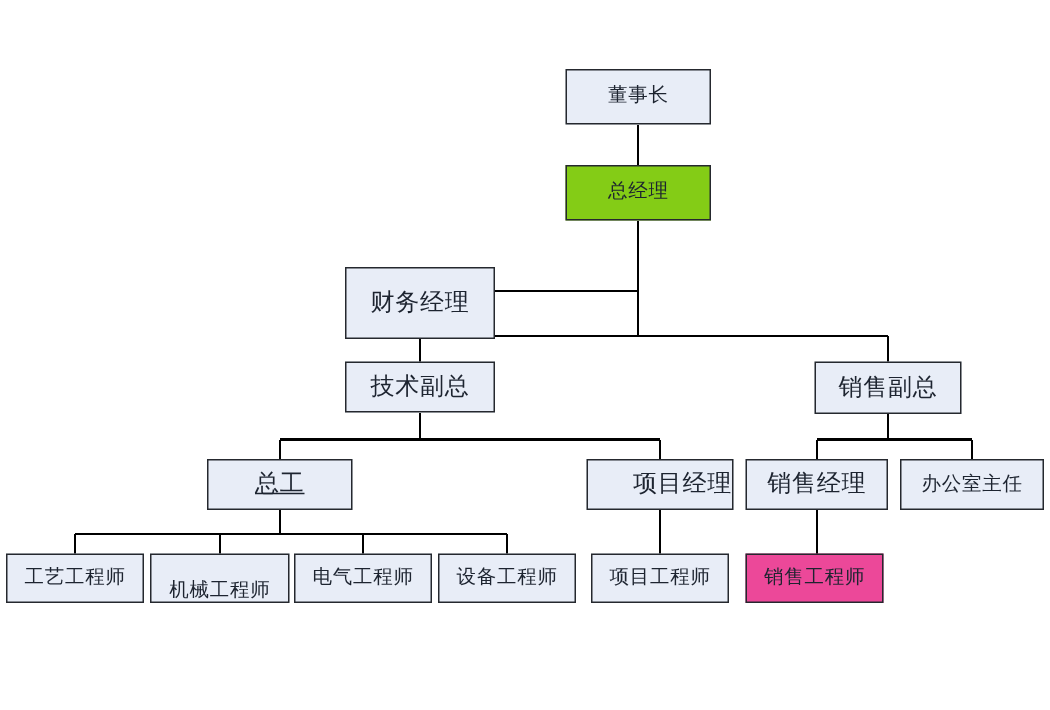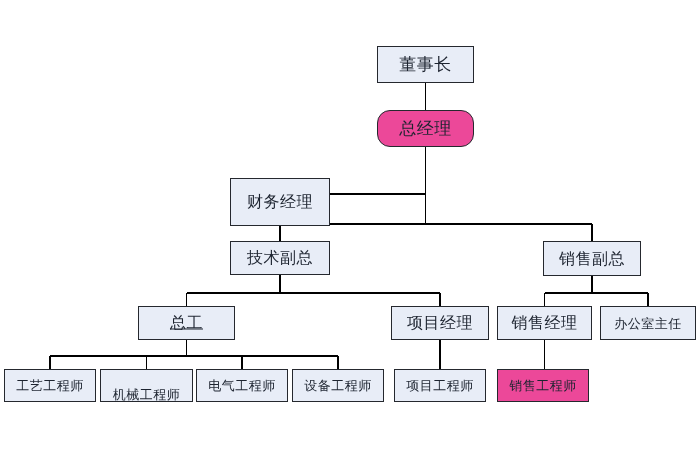--- a/index.html
+++ b/index.html
@@ -34,21 +34,21 @@
     justify-content: center;
     color: #1d2430;
     letter-spacing: 0.5px;
     white-space: nowrap;
     line-height: 1;
   }
   .node span {
     display: block;
     transform: translateY(-0.5px);
   }
-  .t-lg   { font-size: 17px; }
+  .t-lg   { font-size: 13px; }
   .t-md   { font-size: 16px; }
   .t-sm   { font-size: 13px; }
 </style>
 </head>
 <body>
 
 <div id="canvas">
 
   <svg id="edges" viewBox="0 0 700 473" width="700" height="473" xmlns="http://www.w3.org/2000/svg" shape-rendering="crispEdges">
     <g id="edge-group" fill="none" stroke="#000000" stroke-width="1.4">
@@ -74,36 +74,36 @@
         <path d="M338,356 L338,369" stroke="#000000"></path>
         <path d="M440,340 L440,369" stroke="#000000"></path>
         <path d="M544.5,340 L544.5,369" stroke="#000000"></path>
       </g>
   </svg>
 
   <div id="node-layer">
       <div class="node t-lg" style="left: 377px; top: 46px; width: 97px; height: 37px; background: rgb(232, 237, 247); border-color: rgb(37, 40, 46); color: rgb(29, 36, 48);">
         <span>董事长</span>
       </div>
-      <div class="node t-lg" style="left: 377px; top: 110px; width: 97px; height: 37px; background: #ec4899; border-color: rgb(37, 40, 46); color: rgb(29, 36, 48); border-radius: 13px;">
+      <div class="node t-lg" style="left: 377px; top: 110px; width: 97px; height: 37px; background: #84cc16; border-color: rgb(37, 40, 46); color: rgb(29, 36, 48);">
         <span>总经理</span>
       </div>
       <div class="node t-md" style="left: 230px; top: 178px; width: 100px; height: 48px; background: rgb(232, 237, 247); border-color: rgb(37, 40, 46); color: rgb(29, 36, 48);">
         <span>财务经理</span>
       </div>
       <div class="node t-md" style="left: 230px; top: 241px; width: 100px; height: 34px; background: rgb(232, 237, 247); border-color: rgb(37, 40, 46); color: rgb(29, 36, 48);">
         <span>技术副总</span>
       </div>
       <div class="node t-md" style="left: 543px; top: 241px; width: 98px; height: 35px; background: rgb(232, 237, 247); border-color: rgb(37, 40, 46); color: rgb(29, 36, 48);">
         <span>销售副总</span>
       </div>
       <div class="node t-md" style="left: 138px; top: 306px; width: 97px; height: 34px; background: rgb(232, 237, 247); border-color: rgb(37, 40, 46); color: rgb(29, 36, 48); text-decoration: underline;">
         <span>总工</span>
       </div>
-      <div class="node t-md" style="left: 391px; top: 306px; width: 98px; height: 34px; background: rgb(232, 237, 247); border-color: rgb(37, 40, 46); color: rgb(29, 36, 48);">
+      <div class="node t-md" style="left: 391px; top: 306px; width: 98px; height: 34px; background: rgb(232, 237, 247); border-color: rgb(37, 40, 46); color: rgb(29, 36, 48); justify-content: flex-end;">
         <span>项目经理</span>
       </div>
       <div class="node t-md" style="left: 497px; top: 306px; width: 95px; height: 34px; background: rgb(232, 237, 247); border-color: rgb(37, 40, 46); color: rgb(29, 36, 48);">
         <span>销售经理</span>
       </div>
       <div class="node t-sm" style="left: 600px; top: 306px; width: 96px; height: 34px; background: rgb(232, 237, 247); border-color: rgb(37, 40, 46); color: rgb(29, 36, 48);">
         <span>办公室主任</span>
       </div>
       <div class="node t-sm" style="left: 4px; top: 369px; width: 92px; height: 33px; background: rgb(232, 237, 247); border-color: rgb(37, 40, 46); color: rgb(29, 36, 48);">
         <span>工艺工程师</span>

